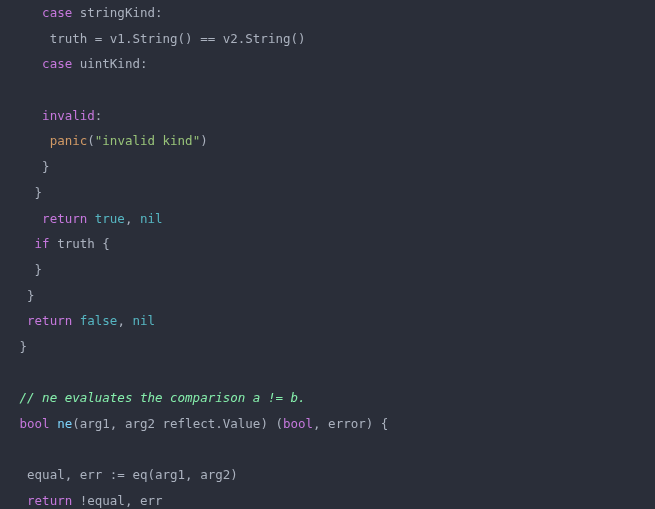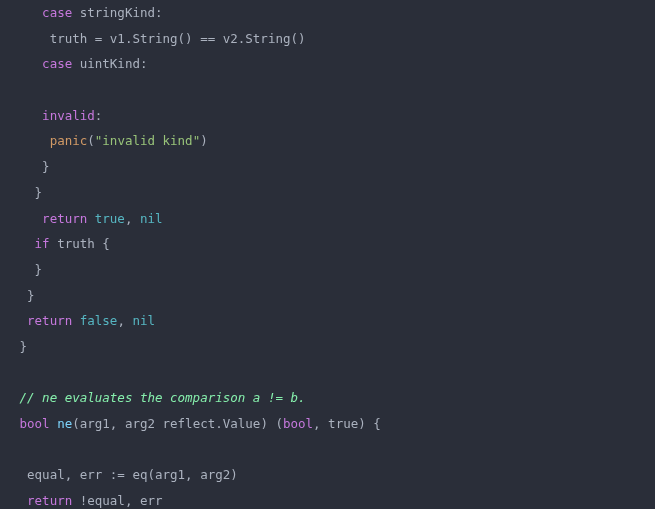--- a/index.html
+++ b/index.html
@@ -60,18 +60,18 @@
       <div class="line"><span>    </span><span class="pln">}</span></div>
       <div class="line"><span>   </span><span class="pln">}</span></div>
       <div class="line"><span>    </span><span class="kw">return</span><span class="pln"> </span><span class="con">true</span><span class="pln">, </span><span class="con">nil</span></div>
       <div class="line"><span>   </span><span class="kw">if</span><span class="pln"> truth {</span></div>
       <div class="line"><span>   </span><span class="pln">}</span></div>
       <div class="line"><span>  </span><span class="pln">}</span></div>
       <div class="line"><span>  </span><span class="kw">return</span><span class="pln"> </span><span class="con">false</span><span class="pln">, </span><span class="con">nil</span></div>
       <div class="line"><span> </span><span class="pln">}</span></div>
       <div class="line blank">&nbsp;</div>
       <div class="line"><span> </span><span class="cmt">// ne evaluates the comparison a != b.</span></div>
-      <div class="line"><span> </span><span class="kw">bool</span><span class="pln"> </span><span class="fn">ne</span><span class="pln">(arg1, arg2 reflect.Value) (</span><span class="kw">bool</span><span class="pln">, true) {</span></div>
+      <div class="line"><span> </span><span class="kw">bool</span><span class="pln"> </span><span class="fn">ne</span><span class="pln">(arg1, arg2 reflect.Value) (</span><span class="kw">bool</span><span class="pln">, error) {</span></div>
       <div class="line"><span>  </span></div>
       <div class="line"><span>  </span><span class="pln">equal, err := eq(arg1, arg2)</span></div>
       <div class="line"><span>  </span><span class="kw">return</span><span class="pln"> !equal, err</span></div>
     </div>
 </div>
 
 </body></html>

